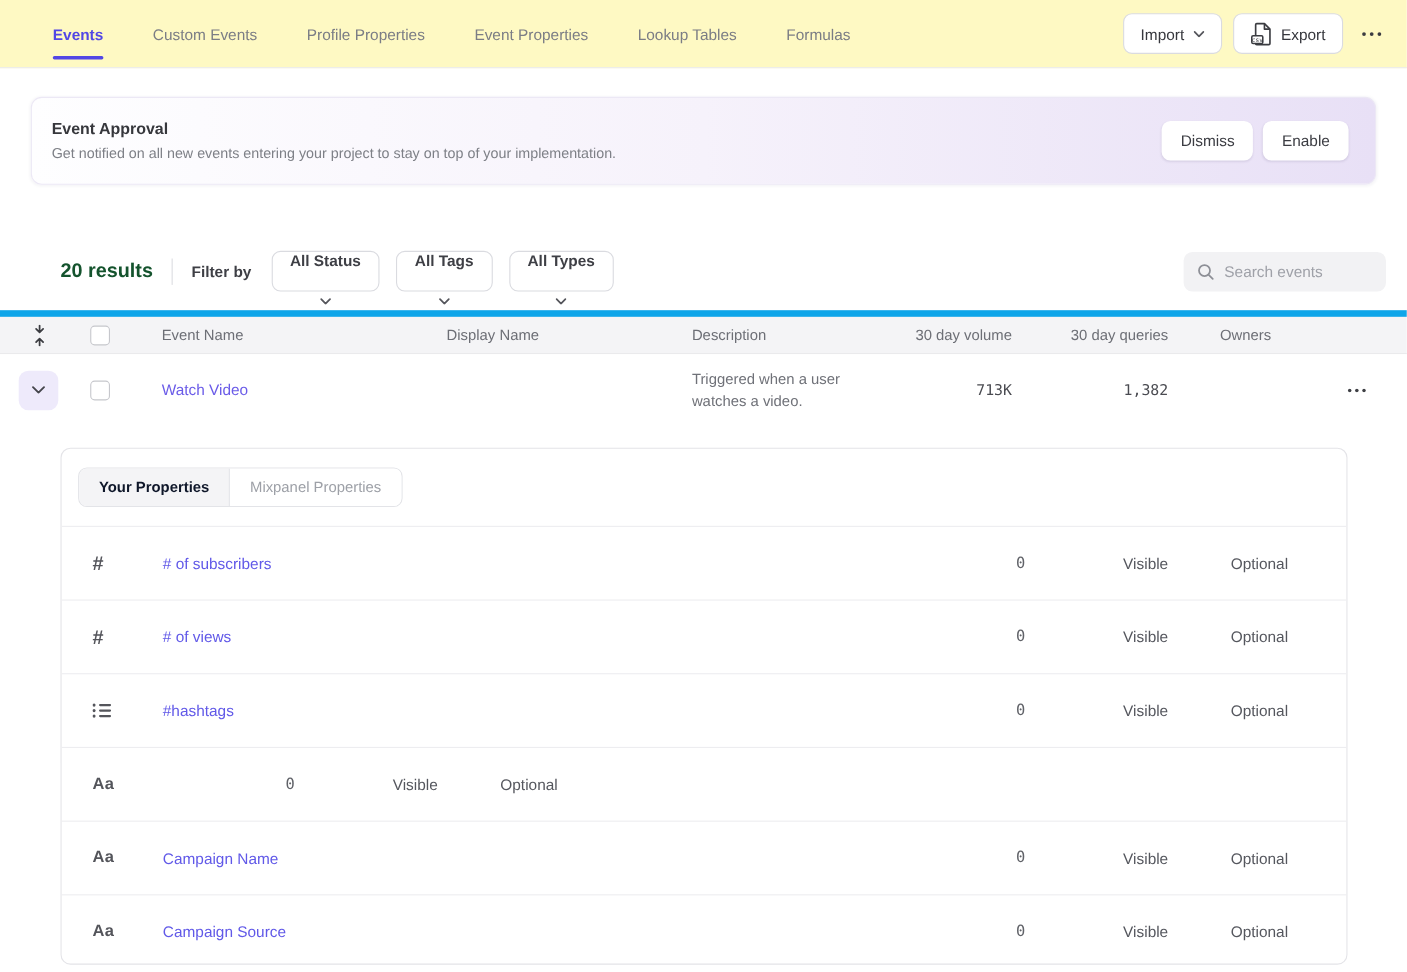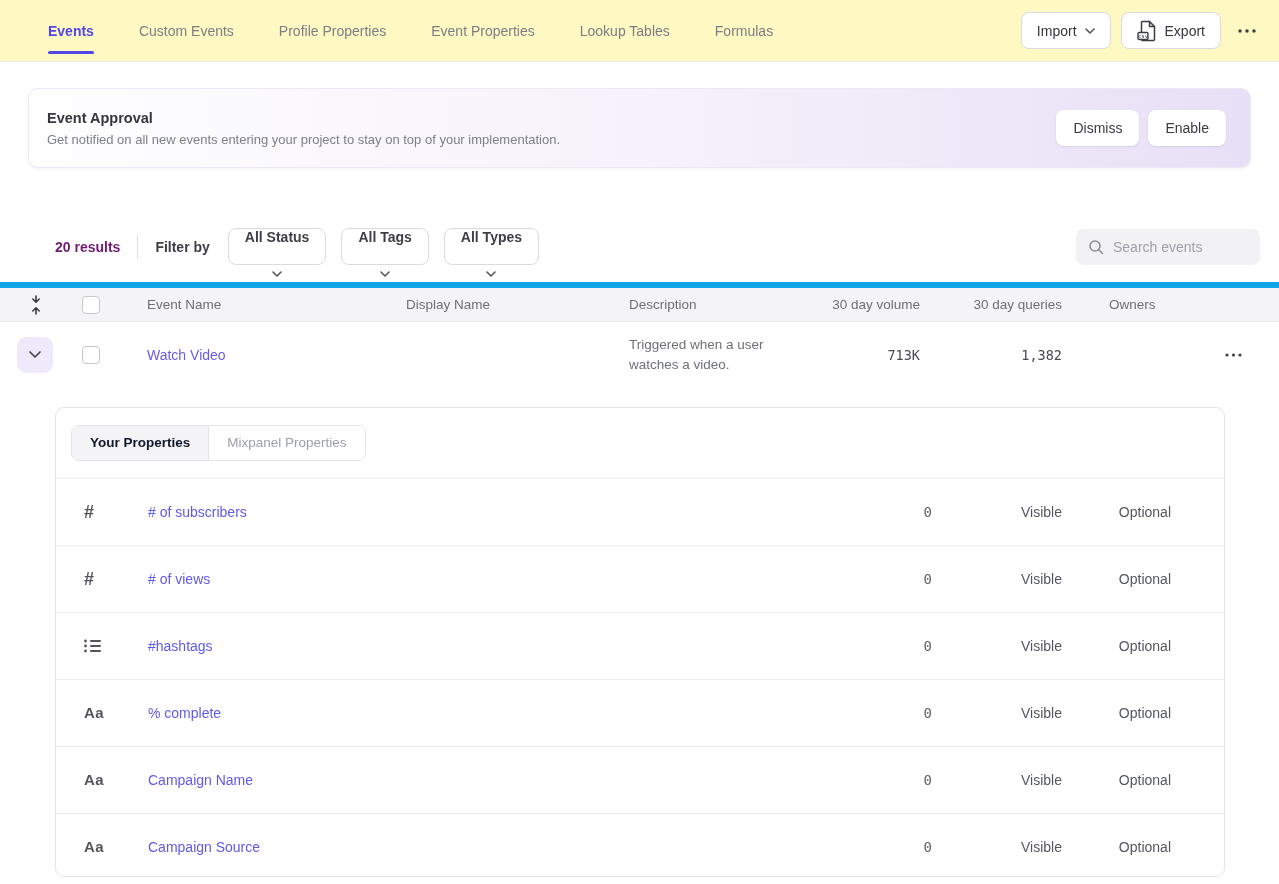--- a/index.html
+++ b/index.html
@@ -21,21 +21,21 @@
             background:linear-gradient(90deg,#fefeff 0%, #f6f2fb 50%, #e8e0f6 100%);
             border:1px solid #ece8f5; box-shadow:0 1px 3px rgba(40,30,80,0.06); }
   .banner-text { padding-left:18px; }
   .banner-title { font-size:14.5px; font-weight:700; color:#36373c; margin-bottom:6px; }
   .banner-desc { font-size:13px; color:#7e8087; }
   .banner-actions { margin-left:auto; margin-right:24px; display:flex; gap:9px; }
   .banner-btn { height:36px; padding:0 17px; background:#fff; border:none; border-radius:8px; font-size:14px; color:#3b3c42; font-family:Liberation Sans, sans-serif; box-shadow:0 1px 2px rgba(40,30,80,0.10); cursor:pointer; }
 
   
   .filter-row { display:flex; align-items:center; margin:60px 19px 0 55px; height:37px; }
-  .results-count { font-size:14px; font-weight:700; color:#701a75; }
+  .results-count { font-size:18px; font-weight:700; color:#14532d; }
   .v-divider { width:1px; height:24px; background:#dcdde1; margin:0 17px; }
   .filter-by { font-size:14px; font-weight:700; color:#3e3f45; margin-right:18px; }
   .dropdown { display:inline-flex; align-items:center; gap:26px; height:37px; padding:0 16px; border:1px solid #dadbe0; border-radius:8px; background:#fff; font-size:14px; font-weight:700; color:#3e3f45; margin-right:15px; cursor:pointer; font-family:inherit;flex-direction:column; }
   .search-box { margin-left:auto; display:flex; align-items:center; width:184px; height:36px; background:#f2f2f4; border-radius:8px; padding:0 10px 0 12px; }
   .search-box input { border:none; outline:none; background:transparent; font-size:14px; color:#3b3c42; width:100%; margin-left:9px; font-family:inherit; }
   .search-box input::placeholder { color:#9fa1a8; }
 
   
   .thead { display:flex; align-items:center; margin-top:17px; height:40px; background:#f4f4f6; border-top:6px solid #0ea5e9; border-bottom:1px solid #e9e9ec; font-size:13.5px; color:#6d6f76; }
   .trow { display:flex; align-items:center; height:65px; background:#fff; }
@@ -275,21 +275,20 @@
         </svg>
       </div>
       <div class="p-name">#hashtags</div>
       <div class="p-value">0</div>
       <div class="p-visible">Visible</div>
       <div class="p-optional">Optional</div>
     </div>
 
     <div class="prop-row">
       <div class="p-icon"><span class="glyph-text">Aa</span></div>
-      <div class="p-name">% complete</div>
       <div class="p-value">0</div>
       <div class="p-visible">Visible</div>
       <div class="p-optional">Optional</div>
     </div>
 
     <div class="prop-row">
       <div class="p-icon"><span class="glyph-text">Aa</span></div>
       <div class="p-name">Campaign Name</div>
       <div class="p-value">0</div>
       <div class="p-visible">Visible</div>

